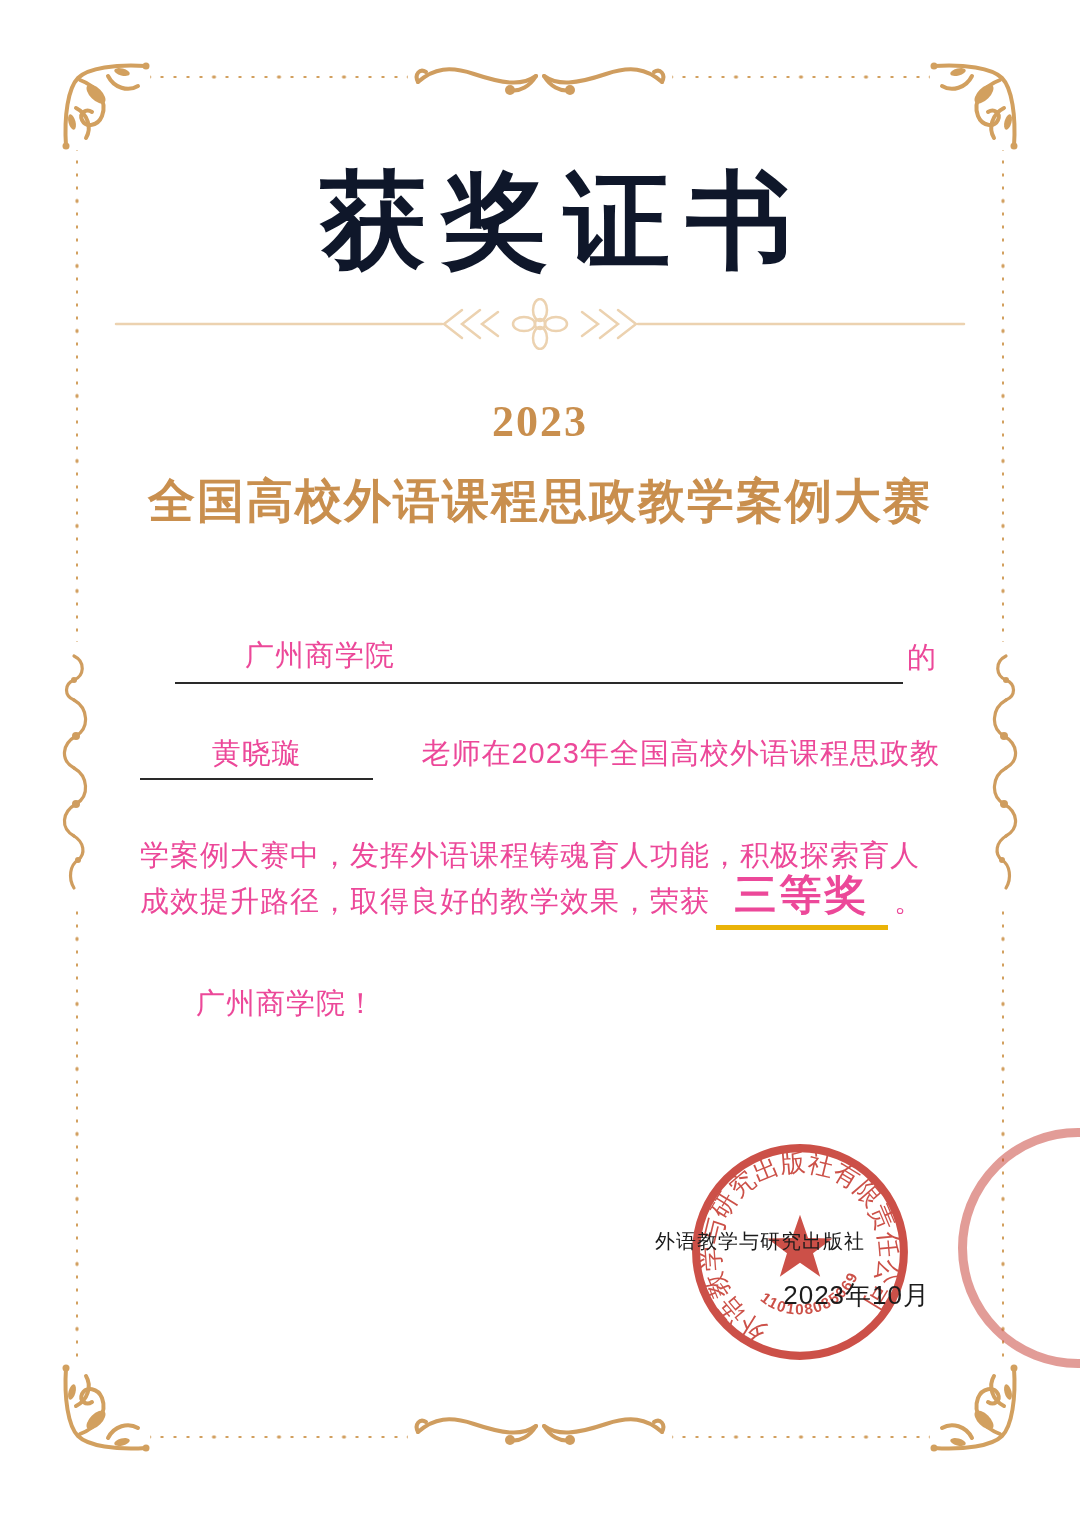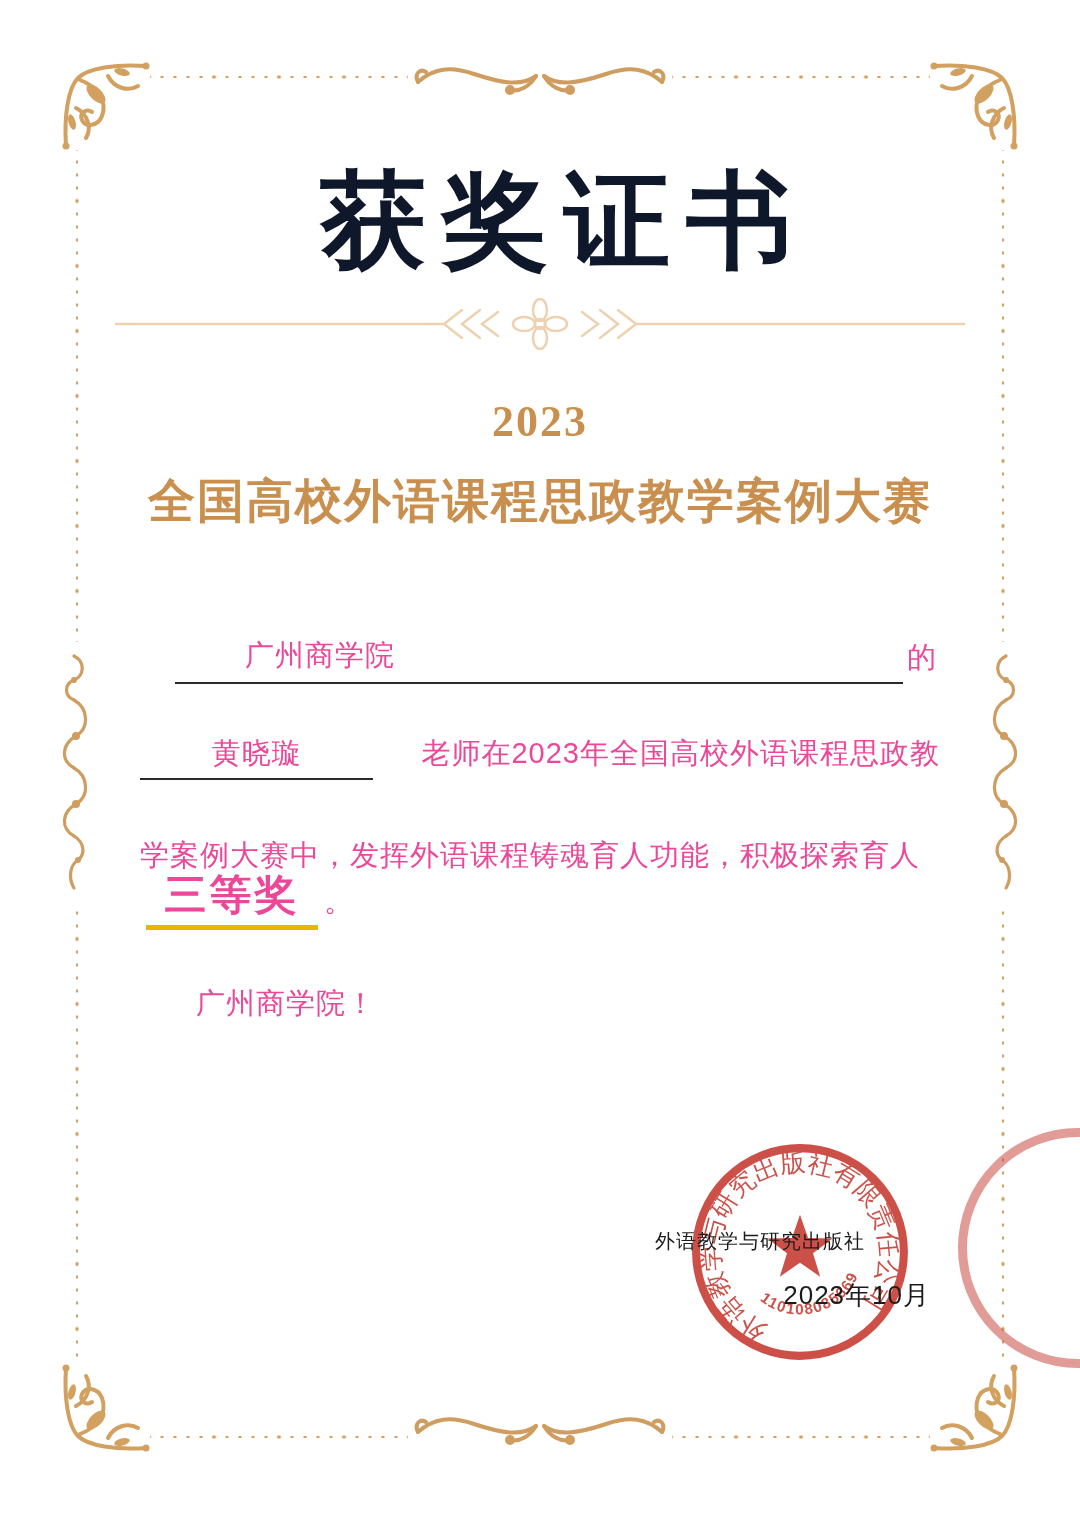--- a/index.html
+++ b/index.html
@@ -248,20 +248,21 @@
   </div>
 
   <div class="bodyline line2">
     <span class="blank">黄晓璇</span>
       <span class="rest">老师在2023年全国高校外语课程思政教</span>
   </div>
 
   <div class="bodyline line3">学案例大赛中，发挥外语课程铸魂育人功能，积极探索育人</div>
 
   <div class="bodyline line4">
+    <span class="prefix">成效提升路径，取得良好的教学效果，荣获</span>
       <span class="blank">三等奖</span>
       <span class="period">。</span>
   </div>
 
   <div class="bodyline closing">广州商学院！</div>
 
   <svg class="seal" viewBox="0 0 230 230">
     <circle cx="115" cy="115" r="103" fill="none" stroke="#c5392f" stroke-width="8"></circle>
     <polygon fill="#c5392f" points="115,78 123,101 147.3,101.5 127.9,116.2 135,139.5 115,125.6 95,139.5 102.1,116.2 82.7,101.5 107,101"></polygon>
     <g transform="rotate(-15 115 115)" fill="#c5392f">

